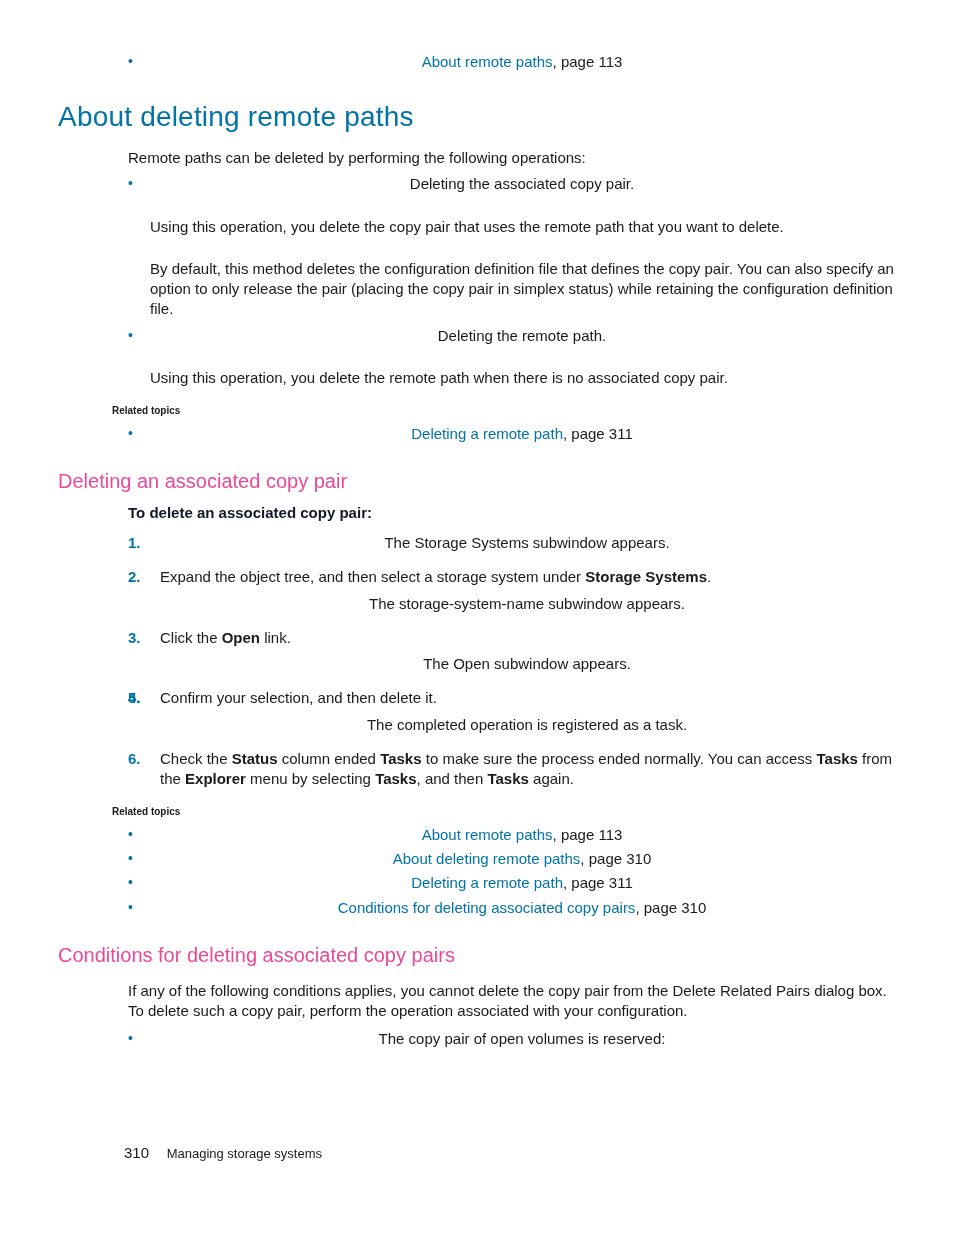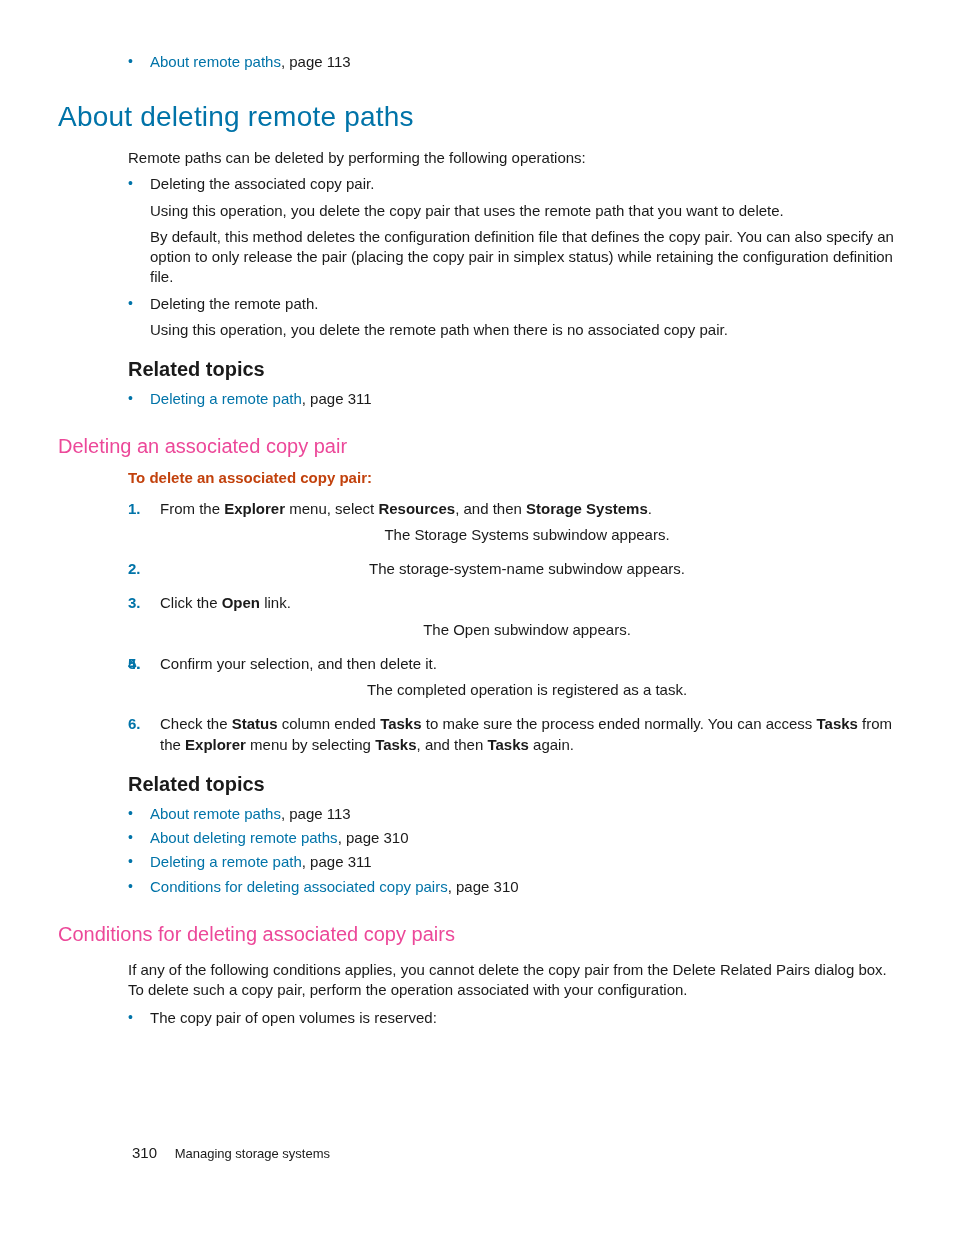--- a/index.html
+++ b/index.html
@@ -36,47 +36,48 @@
   }
   .bullet-row .dot {
     color: #0073a8;
     font-size: 14px;
     width: 22px;
     flex: 0 0 22px;
     line-height: 1.35;
   }
   .bullet-row .txt {
     flex: 1;
+    text-align: center;
   }
   h1.sec {
     color: #0073a8;
     font-weight: 300;
     font-size: 28px;
     margin: 26px 0 10px 0;
     letter-spacing: 0.2px;
   }
   h2.sub {
     color: #ec4899;
     font-weight: 400;
     font-size: 20px;
     margin: 24px 0 8px 0;
   }
   .body-p {
     margin: 12px 0 6px 70px;
   }
   .indent-p {
-    margin: 6px 0 6px 92px;
+    margin: 22px 0 6px 92px;
   }
   .rel-topics {
     font-weight: bold;
-    margin: 16px 0 6px 70px;
-    font-size: 20px;
+    margin: 16px 0 6px 54px;
+    font-size: 10px;
   }
   .colorhead {
-    color: #c2410c;
+    color: #0f172a;
     font-weight: bold;
     margin: 8px 0 10px 70px;
     font-size: 15px;
   }
   ol.steps {
     list-style: none;
     margin: 0 0 0 70px;
     padding: 0;
     counter-reset: step;
   }
@@ -96,21 +97,21 @@
     font-size: 15px;
   }
   ol.steps > li .after {
     margin-top: 6px;
     text-align: center;
   }
   .b { font-weight: bold; }
   .i { }
   .footer {
     position: absolute;
-    left: 132px;
+    left: 124px;
     bottom: 72px;
     font-size: 13px;
     color: #1a1a1a;
   }
   .footer .pg {
     font-size: 15px;
     margin-right: 14px;
   }
 </style>
 </head>
@@ -154,26 +155,26 @@
       <a class="link">Deleting a remote path</a><span>, page 311</span>
     </span>
   </div>
 
   <h2 class="sub">Deleting an associated copy pair</h2>
 
   <div class="colorhead">To delete an associated copy pair:</div>
 
   <ol class="steps">
     <li>
+      <div class="after">The Storage Systems subwindow appears.</div>
+    </li>
+    <li>
       <span>
-        <span>From the </span><span class="b">Explorer</span><span> menu, select </span><span class="b">Resources</span><span>, and then </span><span class="b">Storage Systems</span><span>.</span>
+        <span>Expand the object tree, and then select a storage system under </span><span class="b">Storage Systems</span><span>.</span>
       </span>
-      <div class="after">The Storage Systems subwindow appears.</div>
-    </li>
-    <li>
       <div class="after">
         <span>The </span><span class="i">storage-system-name</span><span> subwindow appears.</span>
       </div>
     </li>
     <li>
       <span>
         <span>Click the </span><span class="b">Open</span><span> link.</span>
       </span>
       <div class="after">The Open subwindow appears.</div>
     </li>

